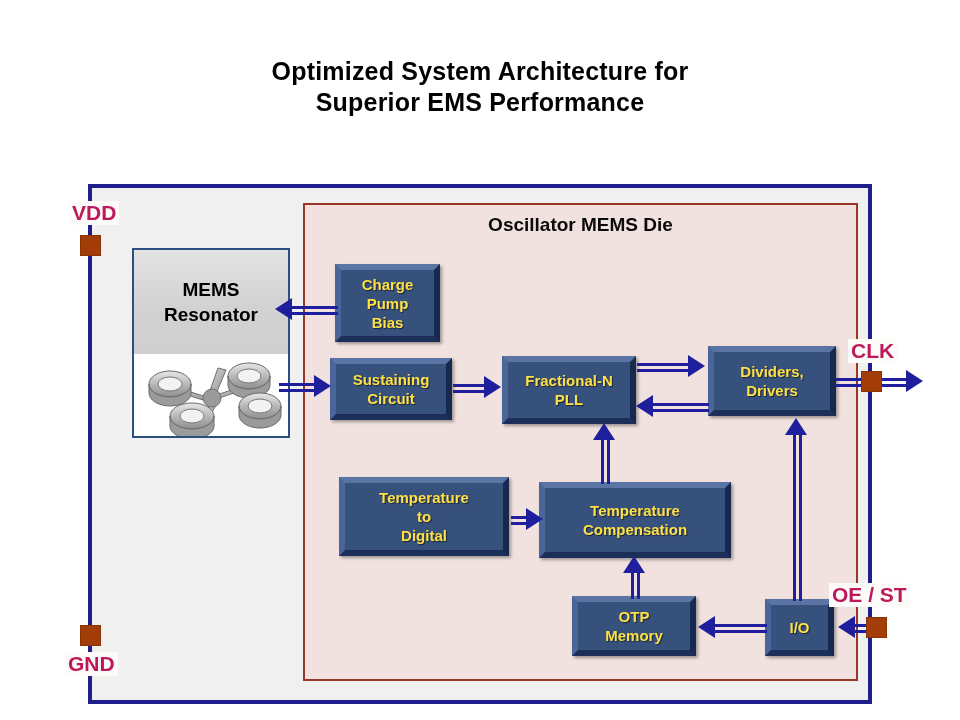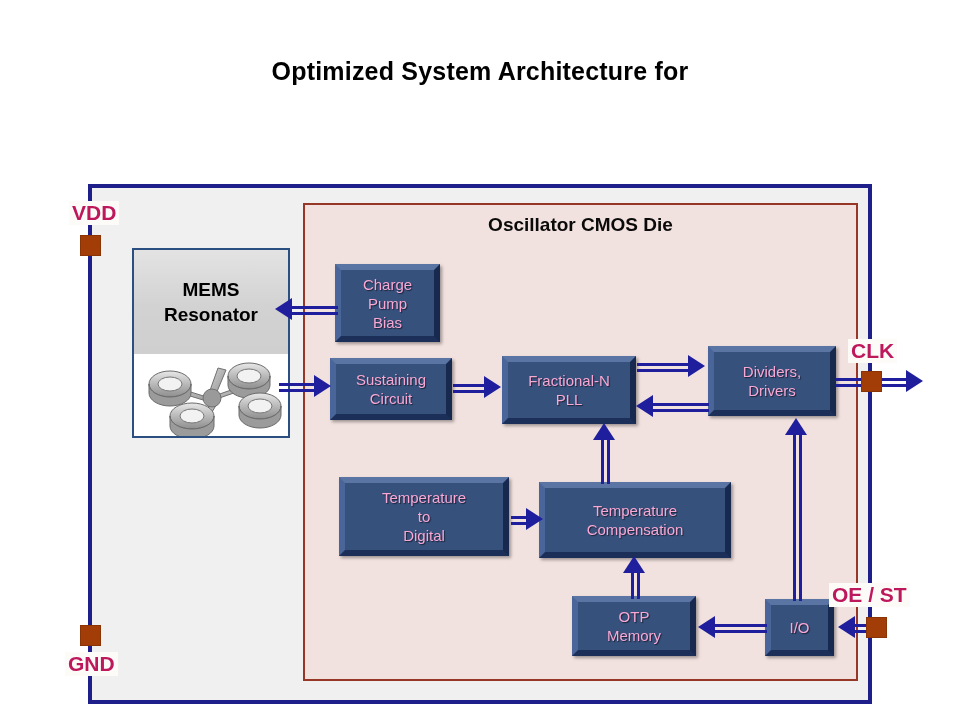--- a/index.html
+++ b/index.html
@@ -69,21 +69,21 @@
     background:#37517d;
     border-top:6px solid #5a75a3;
     border-left:6px solid #4a659a;
     border-right:6px solid #17294f;
     border-bottom:6px solid #1b2f58;
     box-shadow:2px 2px 3px rgba(0,0,0,.35);
     display:flex;align-items:center;justify-content:center;
   }
   .blk > span{
     display:block;width:100%;text-align:center;
-    color:#f9a8d4;font-weight:normal;
+    color:#fde047;font-weight:bold;
     font-size:15px;line-height:19px;
     text-shadow:1px 1px 1px rgba(0,0,0,.55);
     white-space:pre-line;
   }
 
   
   .conn{position:absolute;}
   .hline{position:absolute;background:#1f1f9e;height:3px;}
   .vline{position:absolute;background:#1f1f9e;width:3px;}
   .arrow-r{
@@ -112,26 +112,27 @@
     background:#fdfbf7;padding:0 3px;white-space:nowrap;
   }
 </style>
 </head>
 <body>
 
 <div id="stage">
 
   <div class="title">
     <div>Optimized System Architecture for</div>
+    <div>Superior EMS Performance</div>
   </div>
 
   <div class="package"></div>
 
   <div class="die"></div>
-  <div class="die-title">Oscillator  CMOS Die</div>
+  <div class="die-title">Oscillator  MEMS Die</div>
 
   <div class="mems">
     <div class="mems-head">
       <span>MEMS
 Resonator</span>
     </div>
     <div class="mems-img">
       <svg width="158" height="82" viewBox="0 0 158 82" xmlns="http://www.w3.org/2000/svg">
         <defs>
           <linearGradient id="mg" x1="0" y1="0" x2="0" y2="1">

